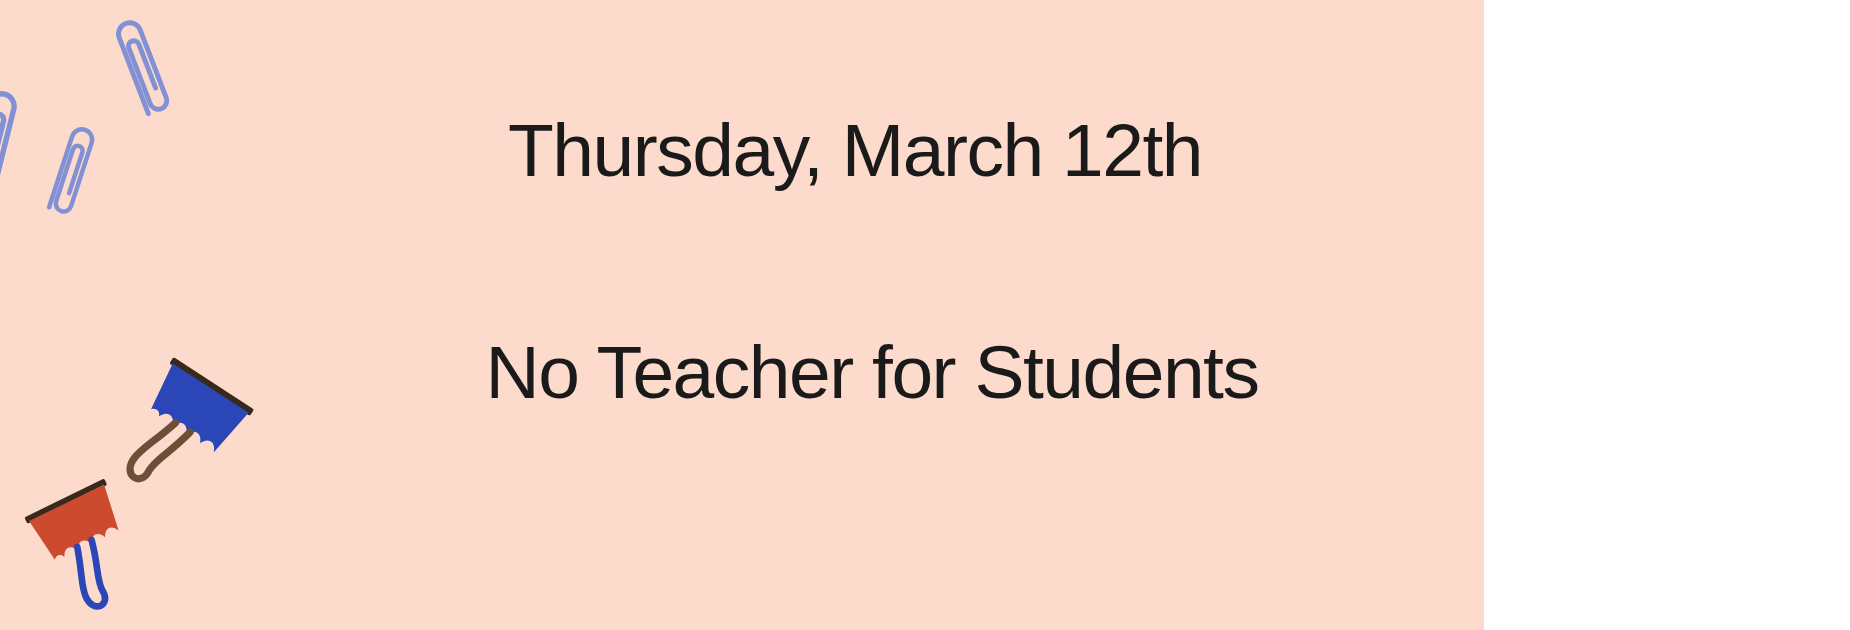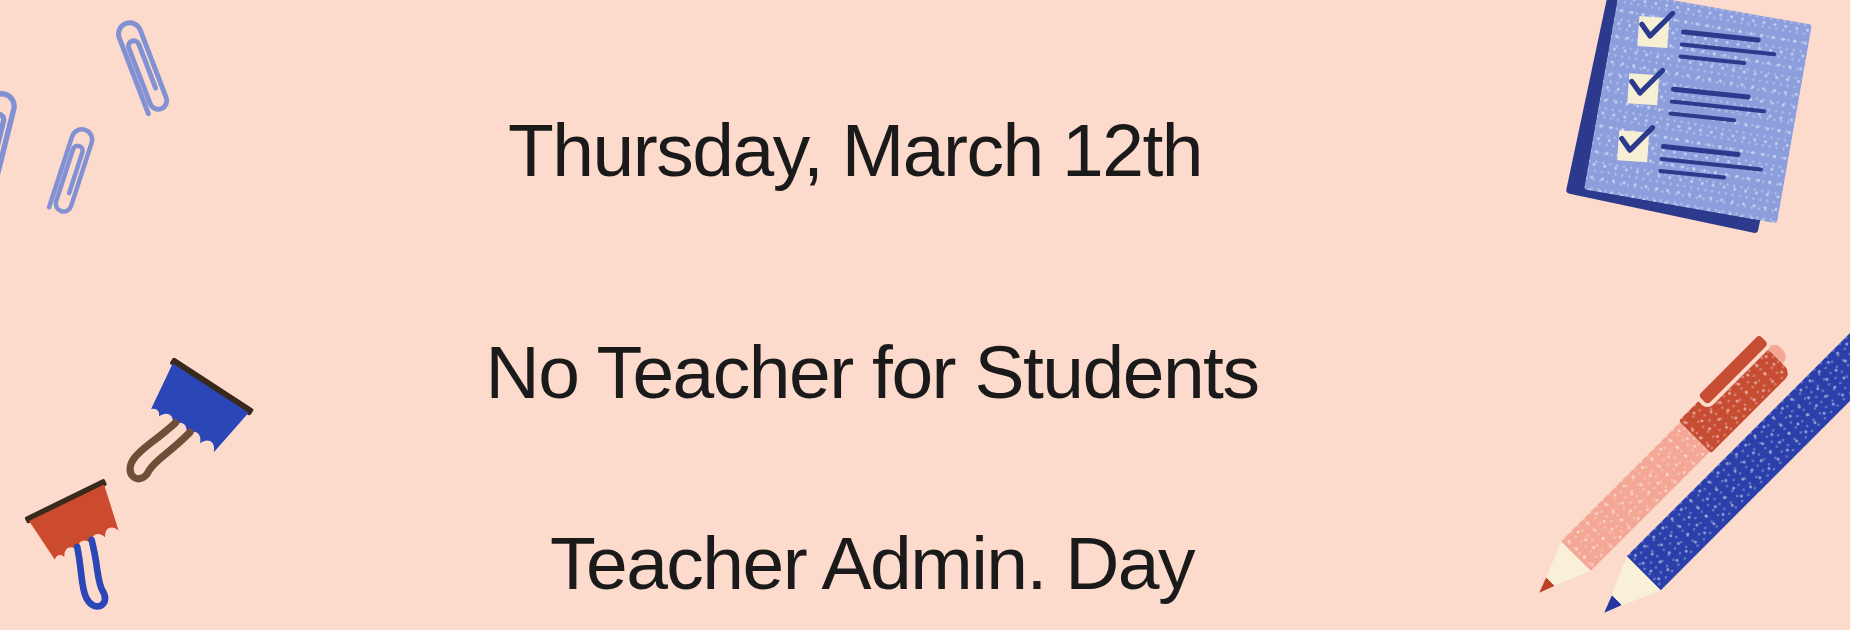--- a/index.html
+++ b/index.html
@@ -1,18 +1,18 @@
 <!DOCTYPE html>
 <html style="--bg: #FCDACC; --ink: #1A1A1A; --periwinkle: #8191D3; --note: #8C9EDC; --navy: #2B3A8C; --cream: #F6EFD4; --blue: #2A46B7; --red: #CC4A2E; --brown: #6F4E38; --salmon: #F4A795; --capred: #C74D32; --wood: #F8F1D8; --leadred: #BE4127; --pencilblue: #2B3FAA; --pencillead: #2636A0;"><head>
 <meta charset="utf-8">
 <style>
   html,body { margin:0; padding:0; }
   .stage {
     position:relative;
-    width:1850px; height:630px;
+    width:1484px; height:630px;
     overflow:hidden;
     background: var(--bg, #FCDACC);
     font-family: "Liberation Sans", sans-serif;
   }
 
   
   .line {
     position:absolute;
     transform: translateX(-50%);
     white-space: nowrap;
@@ -109,21 +109,20 @@
   .pencil-cone { left:0; top:338px; width:48px; height:42px; background: var(--wood, #F8F1D8); clip-path: polygon(0 0, 100% 0, 62% 100%, 38% 100%); }
   .pencil-lead { left:17px; top:376px; width:14px; height:18px; background: var(--pencillead, #2636A0); clip-path: polygon(0 0, 100% 0, 50% 100%); }
 </style>
 </head>
 <body>
 
 <div class="stage">
 
   <div class="line line1">Thursday, March 12th</div>
   <div class="line line2">No Teacher for Students</div>
-  <div class="line line3">Teacher Admin. Day</div>
 
   <svg class="paperclip clip-a" viewBox="0 0 46 120">
     <path d="M13,100 L13,24 A10.5,10.5 0 0 1 34,24 L34,92 A8,8 0 0 1 18,92 L18,36 A5,5 0 0 1 28,36 L28,80"></path>
   </svg>
   <svg class="paperclip clip-b" viewBox="0 0 46 120">
     <path d="M13,100 L13,24 A10.5,10.5 0 0 1 34,24 L34,92 A8,8 0 0 1 18,92 L18,36 A5,5 0 0 1 28,36 L28,80"></path>
   </svg>
   <svg class="paperclip clip-c" viewBox="0 0 46 120">
     <path d="M13,100 L13,24 A10.5,10.5 0 0 1 34,24 L34,92 A8,8 0 0 1 18,92 L18,36 A5,5 0 0 1 28,36 L28,80"></path>
   </svg>

